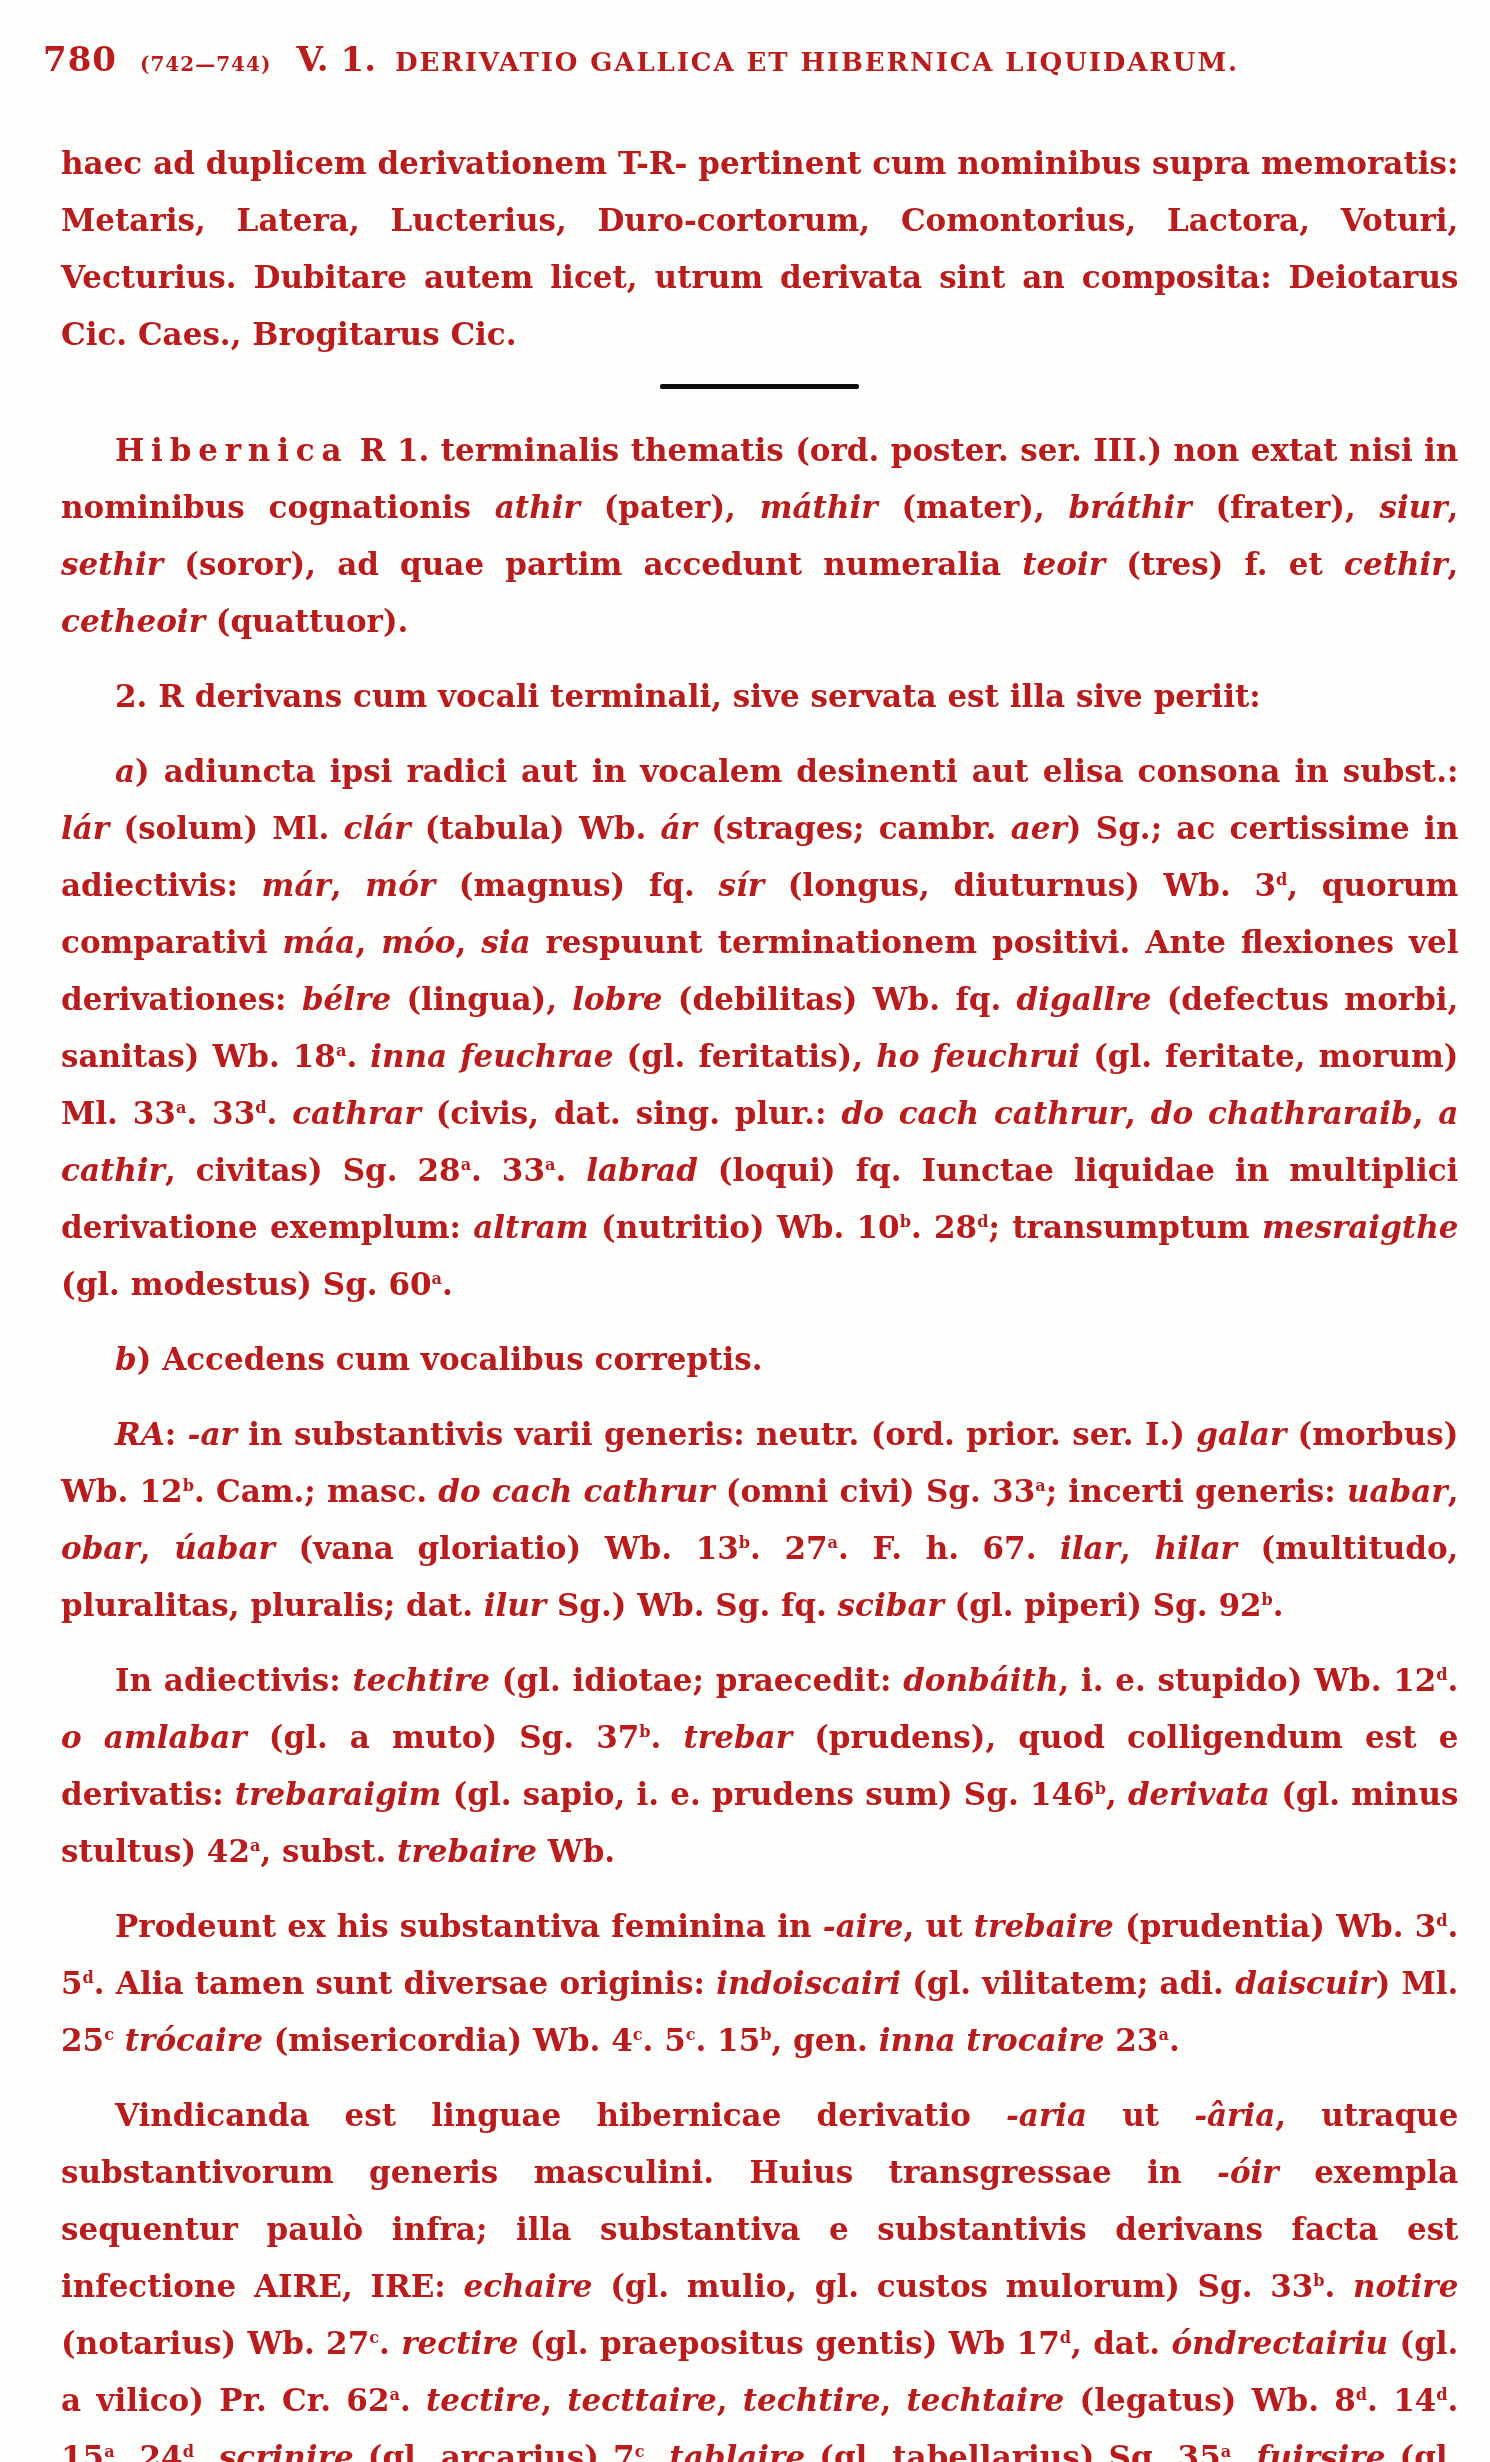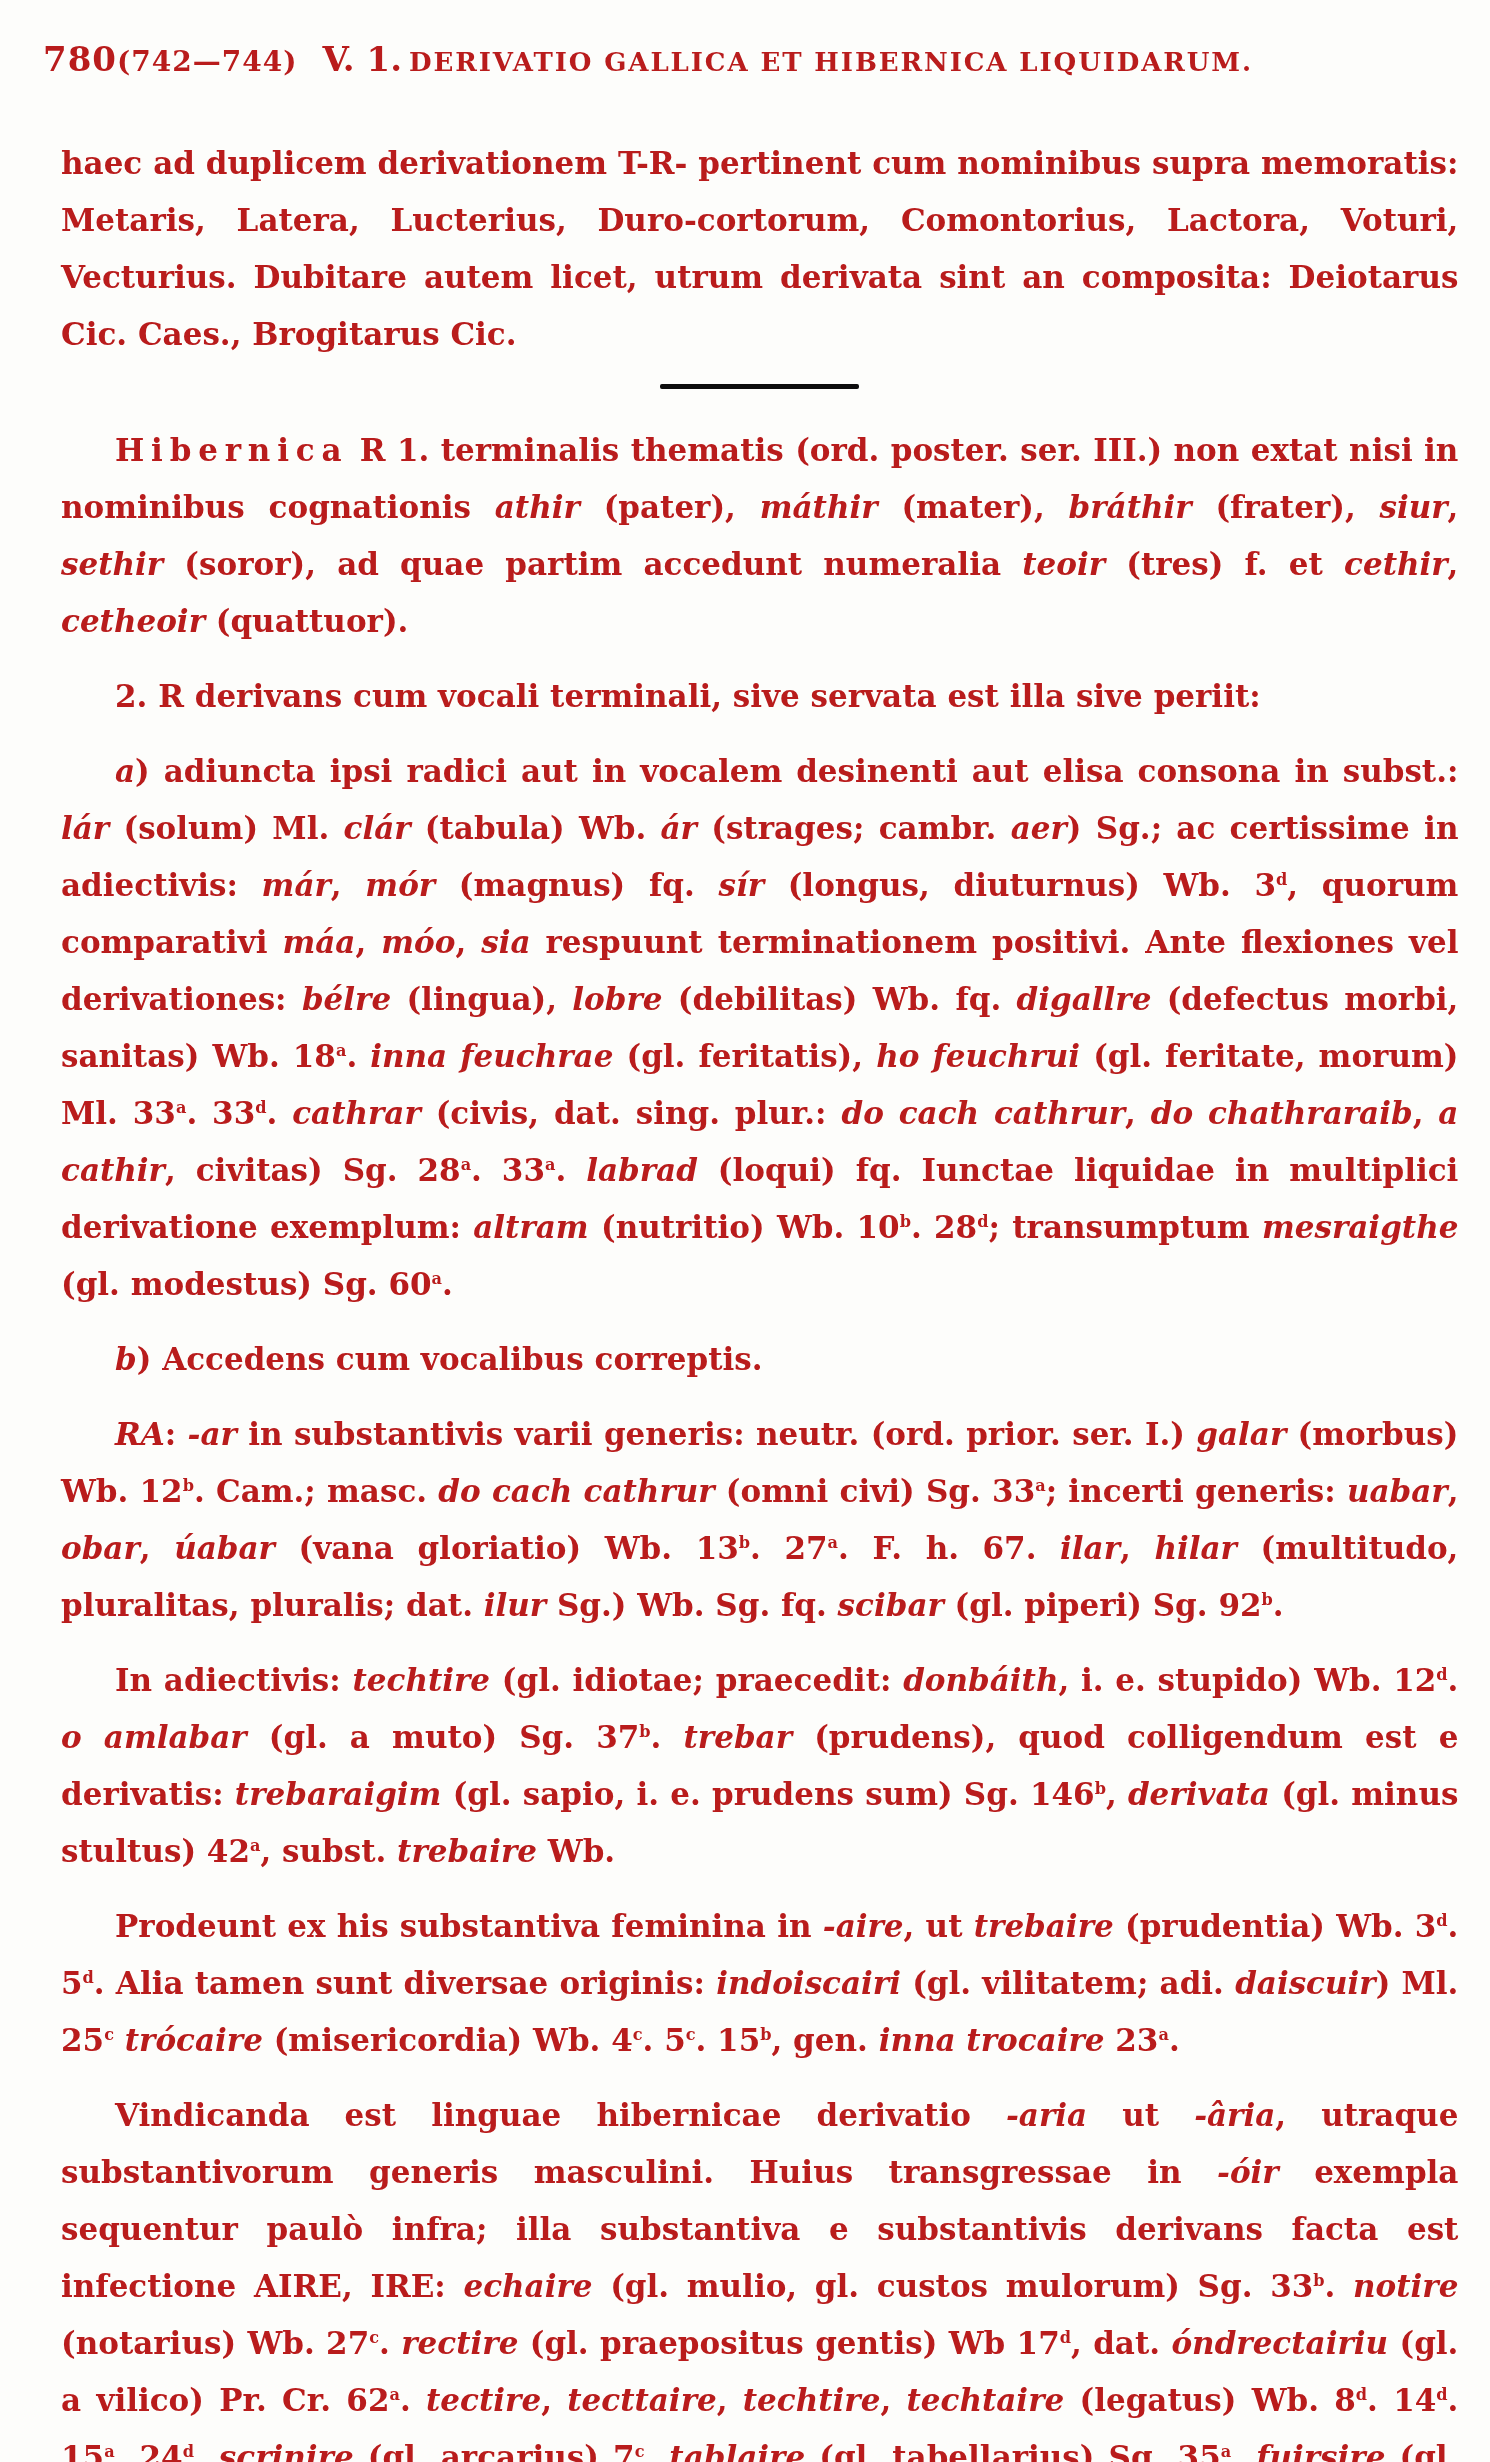--- a/index.html
+++ b/index.html
@@ -16,23 +16,23 @@
     padding: 33px 13.6px 0 43px;
     overflow: hidden;
   }
   .running-head {
     display: flex;
     align-items: baseline;
     white-space: nowrap;
     margin: 5.8px 0 56px 0;
   }
   .running-head .pagenum   { font-size: 34px; letter-spacing: 1px; }
-  .running-head .folio     { font-size: 28px; letter-spacing: 1px; }
+  .running-head .folio     { font-size: 20px; margin-left: 23px; letter-spacing: 1px; }
   .running-head .section   { font-size: 34px; margin-left: 25px; }
-  .running-head .rtitle    { font-size: 26px; margin-left: 7px; letter-spacing: 1.9px; }
+  .running-head .rtitle    { font-size: 26px; margin-left: 19px; letter-spacing: 1.9px; }
   .body-text p {
     margin: 18px;
     font-size: 31px;
     line-height: 57px;
     text-align: justify;
     text-indent: 54px;
   }
   .body-text p.no-indent { text-indent: 0; }
   .body-text i { font-style: italic; }
   .body-text sup {

